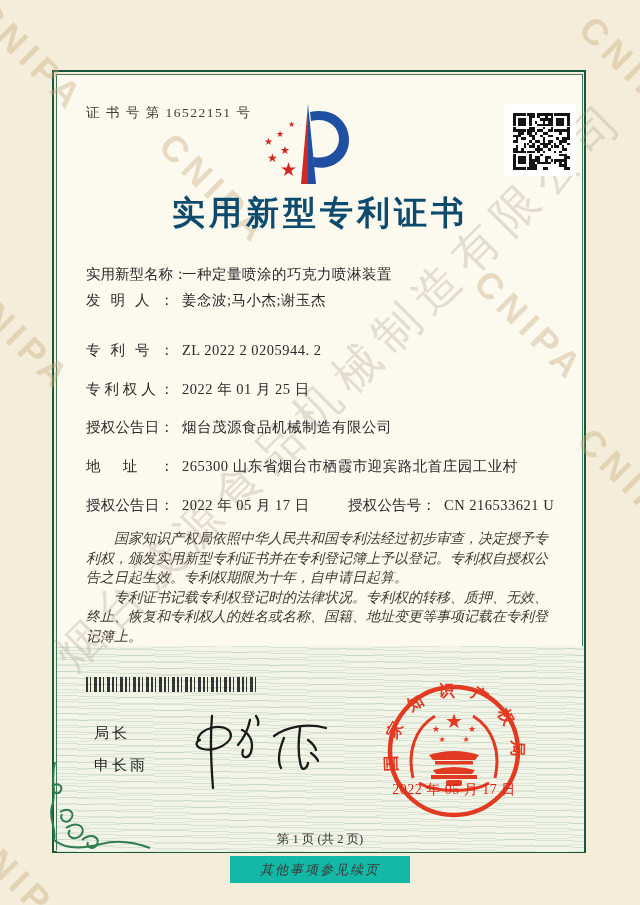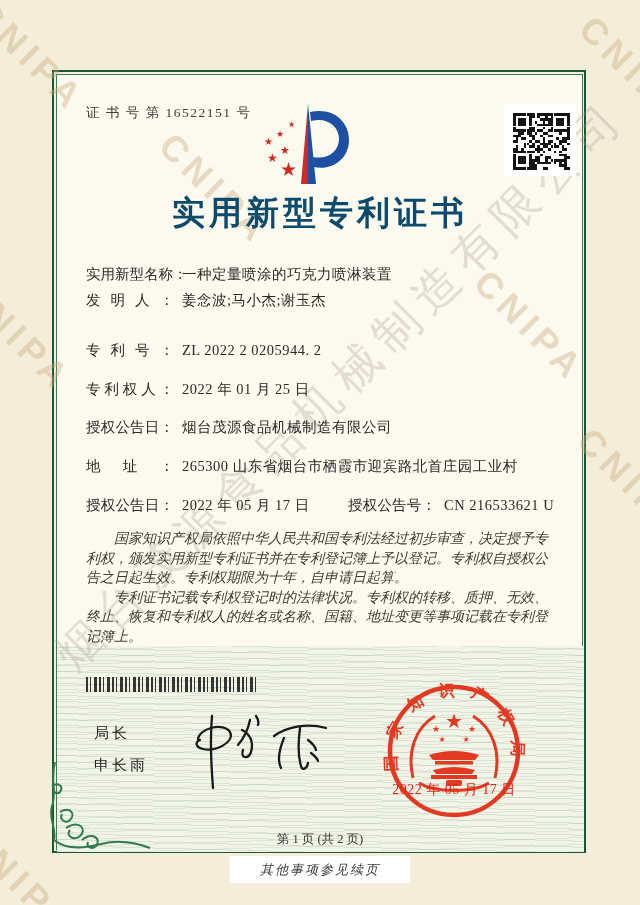--- a/index.html
+++ b/index.html
@@ -52,21 +52,21 @@
   .d1{top:724px;} .d2{top:756px;}
 
   .qr-wrap{left:504px;top:104px;width:72px;height:72px;background:#fff;}
   .qr{position:absolute;left:9px;top:9px;width:55px;height:55px;}
   .qr i{position:absolute;width:2.7px;height:2.7px;background:#141414;}
 
   .seal-date{left:376px;top:781px;width:156px;text-align:center;font-size:14px;
              color:#e02313;letter-spacing:0.5px;}
   .page-info{left:0;top:831px;width:640px;text-align:center;font-size:12.5px;color:#333;}
   .note-strip{left:230px;top:856px;width:180px;height:27px;line-height:27px;
-              background:#ffffff;text-align:center;font-size:13px;font-style:italic;
+              background:#14b8a6;text-align:center;font-size:13px;font-style:italic;
               letter-spacing:2px;color:#3a3a3a;z-index:6;}
 </style>
 </head>
 <body>
 
 <div class="page">
 
   <div class="frame">
     <div class="frame-inner"></div>
   </div>

